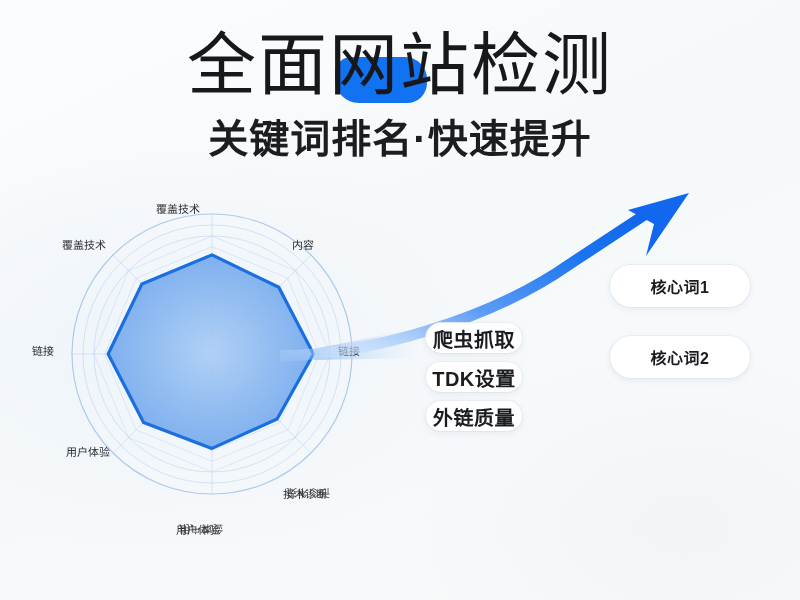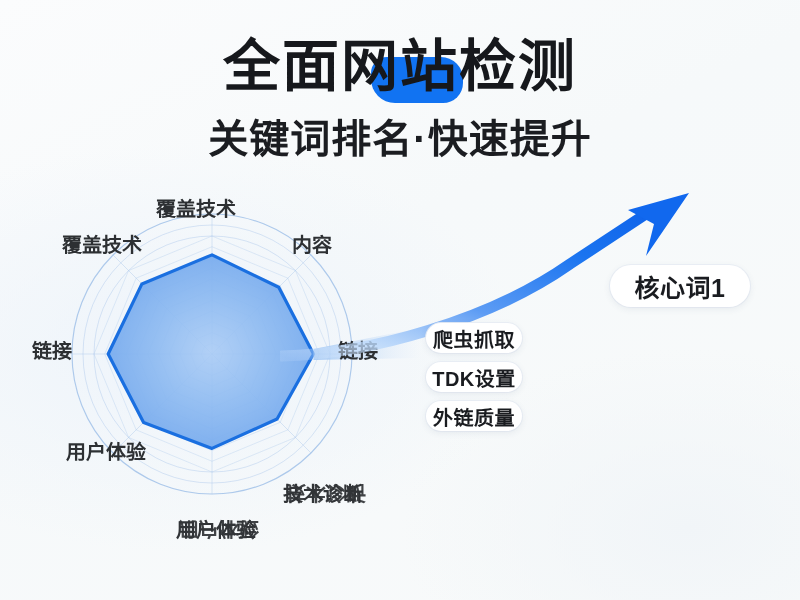--- a/index.html
+++ b/index.html
@@ -31,23 +31,23 @@
   .headline-wrap {
     position: absolute;
     top: 30px;
     left: 0;
     width: 800px;
     text-align: center;
   }
   .headline {
     position: relative;
     display: inline-block;
-    font-size: 57px;
+    font-size: 69px;
     line-height: 72px;
-    font-weight: bold;
+    font-weight: normal;
     letter-spacing: 2px;
     color: #16181c;
     white-space: nowrap;
   }
   .headline .hl-mark {
     position: absolute;
     top: 27px;
     left: 148px;
     width: 92px;
     height: 46px;
@@ -87,25 +87,25 @@
   }
   #radar-svg {
     position: absolute;
     inset: 0;
     width: 400px;
     height: 330px;
     display: block;
   }
   .radar-label {
     position: absolute;
-    font-size: 20px;
+    font-size: 11px;
     line-height: 18px;
     color: #2d3033;
     white-space: nowrap;
-    font-weight: 700;
+    font-weight: 400;
   }
   .radar-label.glitch {
     color: #313437;
     margin-top: 42px;
   }
   .radar-label.glitch .g2 {
     position: absolute;
     left: 3px;
     top: -1px;
     transform: scaleX(-1) rotate(180deg);
@@ -136,21 +136,21 @@
   }
   .pill-sm {
     width: 96px;
     height: 30px;
     font-size: 20px;
     letter-spacing: .5px;
   }
   .pill-lg {
     width: 140px;
     height: 42px;
-    font-size: 25px;
+    font-size: 16px;
     letter-spacing: .5px;
     text-align: right;
   }
 </style>
 </head>
 <body>
 
 <div id="poster">
 
   <div class="headline-wrap">
@@ -255,14 +255,17 @@
   <div class="pill pill-sm" style="left:426px; top:401px;">
     <span>外链质量</span>
   </div>
   <div class="pill pill-sm" style="left:426px; top:362px;">
     <span>TDK设置</span>
   </div>
 
   <div class="pill pill-lg" style="left:610px; top:265px;">
     <span>核心词1</span>
   </div>
+  <div class="pill pill-lg" style="left:610px; top:336px;">
+    <span>核心词2</span>
+  </div>
 
 </div>
 
 </body></html>

